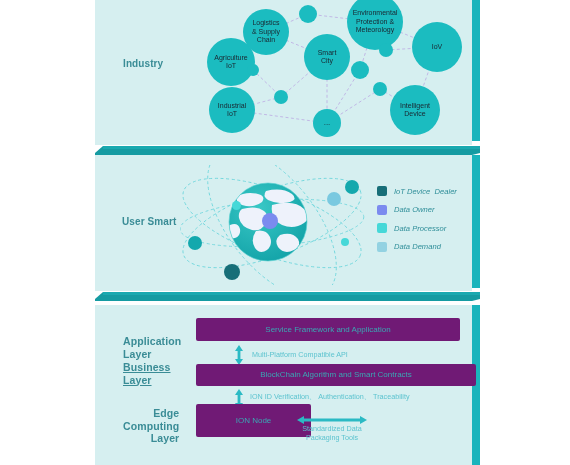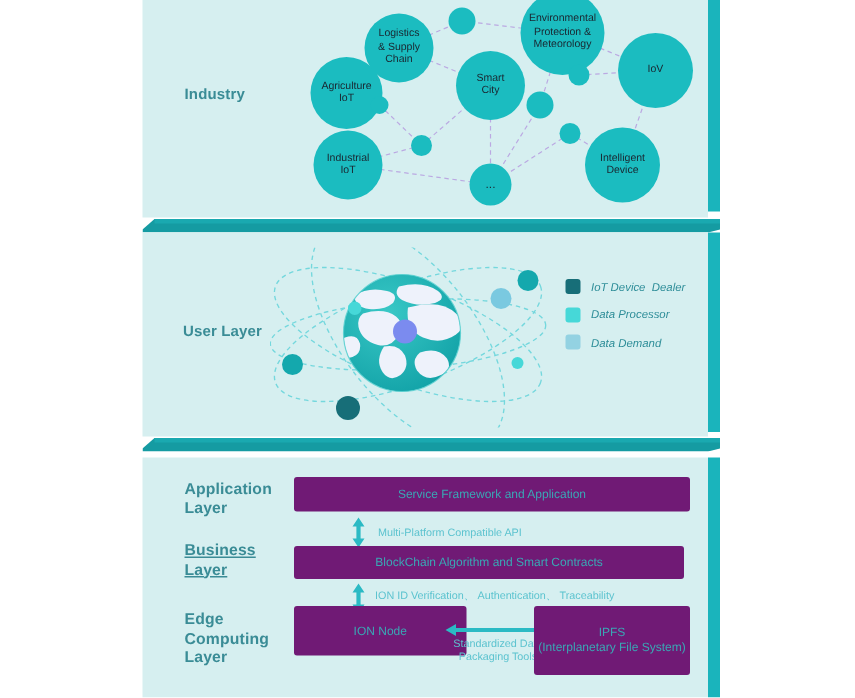--- a/index.html
+++ b/index.html
@@ -193,63 +193,65 @@
   <div id="orbit-nodes">
       <div style="position: absolute; border-radius: 50%; background: rgb(20, 168, 173); left: 345px; top: 180px; width: 14px; height: 14px;"></div>
       <div style="position: absolute; border-radius: 50%; background: rgb(70, 216, 216); left: 231.5px; top: 200.5px; width: 9px; height: 9px;"></div>
       <div style="position: absolute; border-radius: 50%; background: rgb(123, 139, 239); left: 262px; top: 213px; width: 16px; height: 16px;"></div>
       <div style="position: absolute; border-radius: 50%; background: rgb(122, 201, 224); left: 327px; top: 192px; width: 14px; height: 14px;"></div>
       <div style="position: absolute; border-radius: 50%; background: rgb(20, 168, 173); left: 188px; top: 236px; width: 14px; height: 14px;"></div>
       <div style="position: absolute; border-radius: 50%; background: rgb(70, 216, 216); left: 341px; top: 238px; width: 8px; height: 8px;"></div>
       <div style="position: absolute; border-radius: 50%; background: rgb(23, 110, 120); left: 224px; top: 264px; width: 16px; height: 16px;"></div>
     </div>
 
-  <div class="layer-label" style="left:110px; top:216px; font-size:10px;">User Layer</div>
+  <div class="layer-label" style="left:110px; top:216px; font-size:10px;">User Smart</div>
 
   <div class="legend" id="legend" style="left:377px; top:182px;font-style:italic;">
       <div class="legend-row">
         <div class="legend-swatch" style="background: rgb(23, 110, 120);"></div>
         <div class="legend-text">IoT Device  Dealer</div>
       </div>
       <div class="legend-row">
+        <div class="legend-swatch" style="background: rgb(123, 139, 239);"></div>
+        <div class="legend-text">Data Owner</div>
+      </div>
+      <div class="legend-row">
         <div class="legend-swatch" style="background: rgb(70, 216, 216);"></div>
         <div class="legend-text">Data Processor</div>
       </div>
       <div class="legend-row">
         <div class="legend-swatch" style="background: rgb(147, 210, 226);"></div>
         <div class="legend-text">Data Demand</div>
       </div>
     </div>
 
   <div class="panel" style="left:95px; top:305px; width:377px; height:160px;"></div>
   <div class="panel-edge-right" style="left:472px; top:305px; width:8px; height:160px;"></div>
 
-  <div class="layer-label" style="left:111px; top:320px;">Application
+  <div class="layer-label" style="left:111px; top:335px;">Application
 Layer</div>
   <div class="white-box" style="left:196px; top:318px; width:264px; height:23px;">Service Framework and Application</div>
 
   <svg style="position:absolute; left:232px; top:344px;" width="14" height="22">
     <path d="M7 1 L11 7 L8.4 7 L8.4 15 L11 15 L7 21 L3 15 L5.6 15 L5.6 7 L3 7 Z" fill="#2bbac4"></path>
   </svg>
   <div class="flow-text" style="left:252px; top:350px; width:180px; text-align:left;">Multi-Platform Compatible API</div>
 
   <div class="layer-label" style="left:111px; top:361px;text-decoration:underline;">Business
 Layer</div>
-  <div class="white-box" style="left:196px; top:364px; width:260px; height:22px;">BlockChain Algorithm and Smart Contracts</div>
+  <div class="white-box" style="left:196px; top:364px; width:280px; height:22px;">BlockChain Algorithm and Smart Contracts</div>
 
   <svg style="position:absolute; left:232px; top:388px;" width="14" height="22">
     <path d="M7 1 L11 7 L8.4 7 L8.4 15 L11 15 L7 21 L3 15 L5.6 15 L5.6 7 L3 7 Z" fill="#2bbac4"></path>
   </svg>
   <div class="flow-text" style="left:250px; top:392px; width:215px; text-align:left;">ION ID Verification、 Authentication、 Traceability</div>
 
-  <div class="layer-label" style="left:111px; top:407px;">Edge
+  <div class="layer-label" style="left:111px; top:407px;text-align:right;">Edge
 Computing
 Layer</div>
   <div class="white-box" style="left:196px; top:404px; width:115px; height:33px;">ION Node</div>
   <svg style="position:absolute; left:296px; top:413px;" width="72" height="14">
     <path d="M1 7 L8 3 L8 5.6 L64 5.6 L64 3 L71 7 L64 11 L64 8.4 L8 8.4 L8 11 Z" fill="#2bbac4"></path>
   </svg>
   <div class="flow-text" style="left:290px; top:424px; width:84px;">Standardized Data
 Packaging Tools</div>
-  <div class="white-box" style="left:356px; top:404px; width:104px; height:46px;">IPFS
-(Interplanetary File System)</div>
 
 </div>
 
 </body></html>

